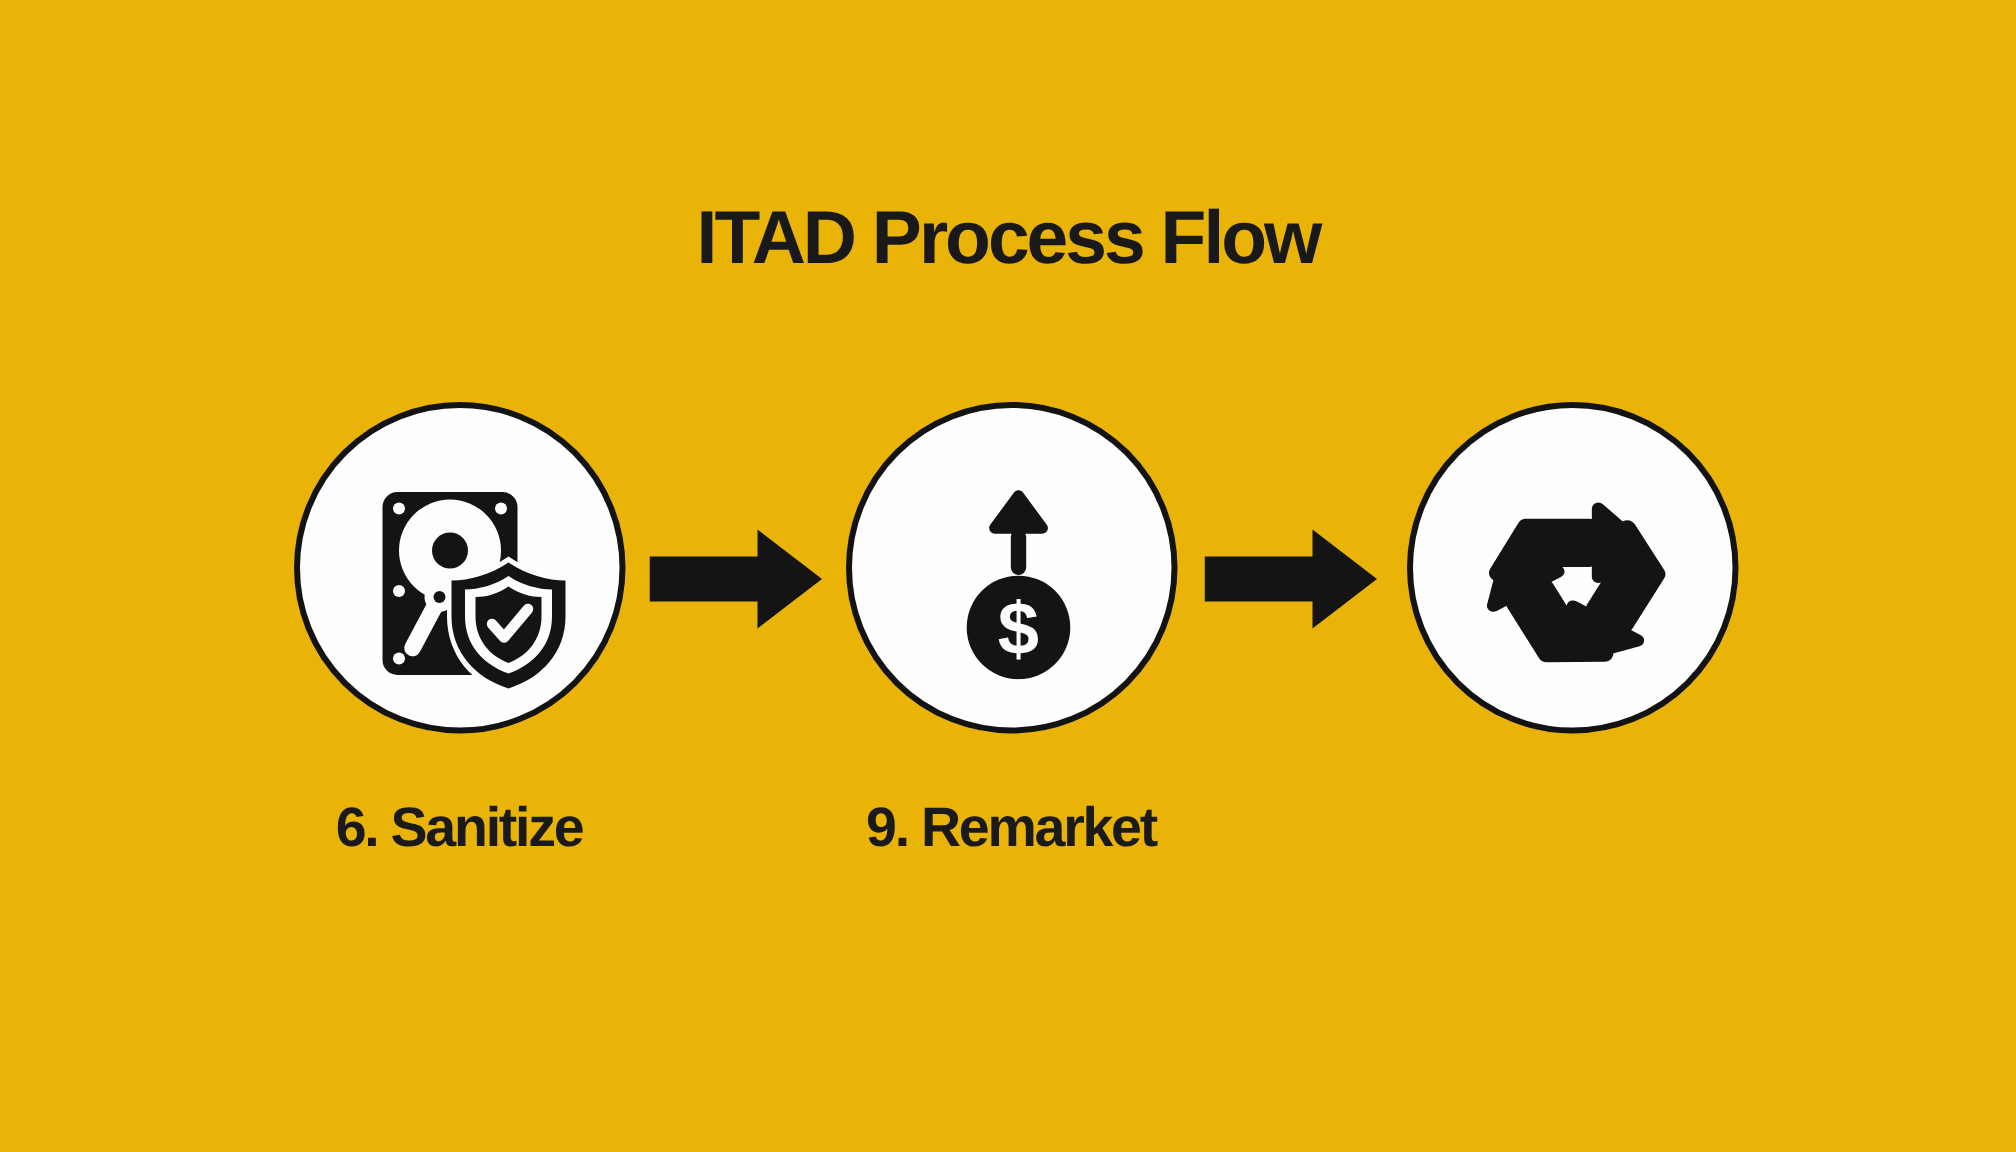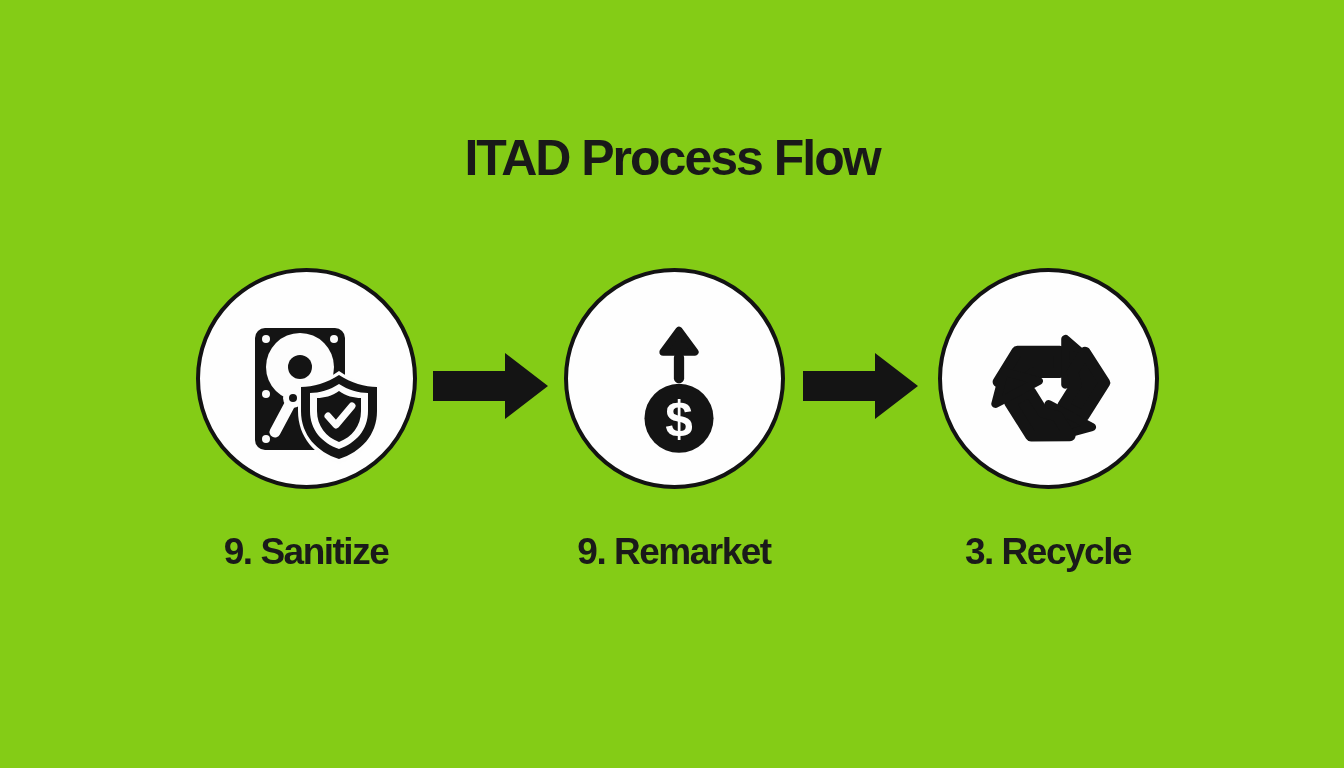--- a/index.html
+++ b/index.html
@@ -1,20 +1,20 @@
 <!DOCTYPE html>
 <html><head>
 <meta charset="utf-8">
 <style>
   html, body { margin: 0; padding: 0; background: #fcfcfd; }
   .canvas {
     position: relative;
     width: 1344px;
     height: 768px;
-    background: #84cc16;
+    background: #eab308;
     overflow: hidden;
     font-family: "Liberation Sans", sans-serif;
     color: #161616;
   }
   .diagram-title {
     position: absolute;
     left: 0;
     top: 133px;
     width: 100%;
     text-align: center;
@@ -121,17 +121,16 @@
           <path d="M 10,-38 L 10,-4 L 28,-21 Z" stroke-width="6"></path>
         </g>
         <g transform="rotate(240)">
           <path d="M -36,-6 L -23,-29 L 6,-29 L 6,-13 L -12,-13 L -19,-6 Z" stroke-width="8"></path>
           <path d="M 10,-38 L 10,-4 L 28,-21 Z" stroke-width="6"></path>
         </g>
       </g>
     </svg>
   </div>
 
-  <div class="step-label l1">9. Sanitize</div>
+  <div class="step-label l1">6. Sanitize</div>
   <div class="step-label l2">9. Remarket</div>
-  <div class="step-label l3">3. Recycle</div>
 
 </div>
 
 </body></html>

